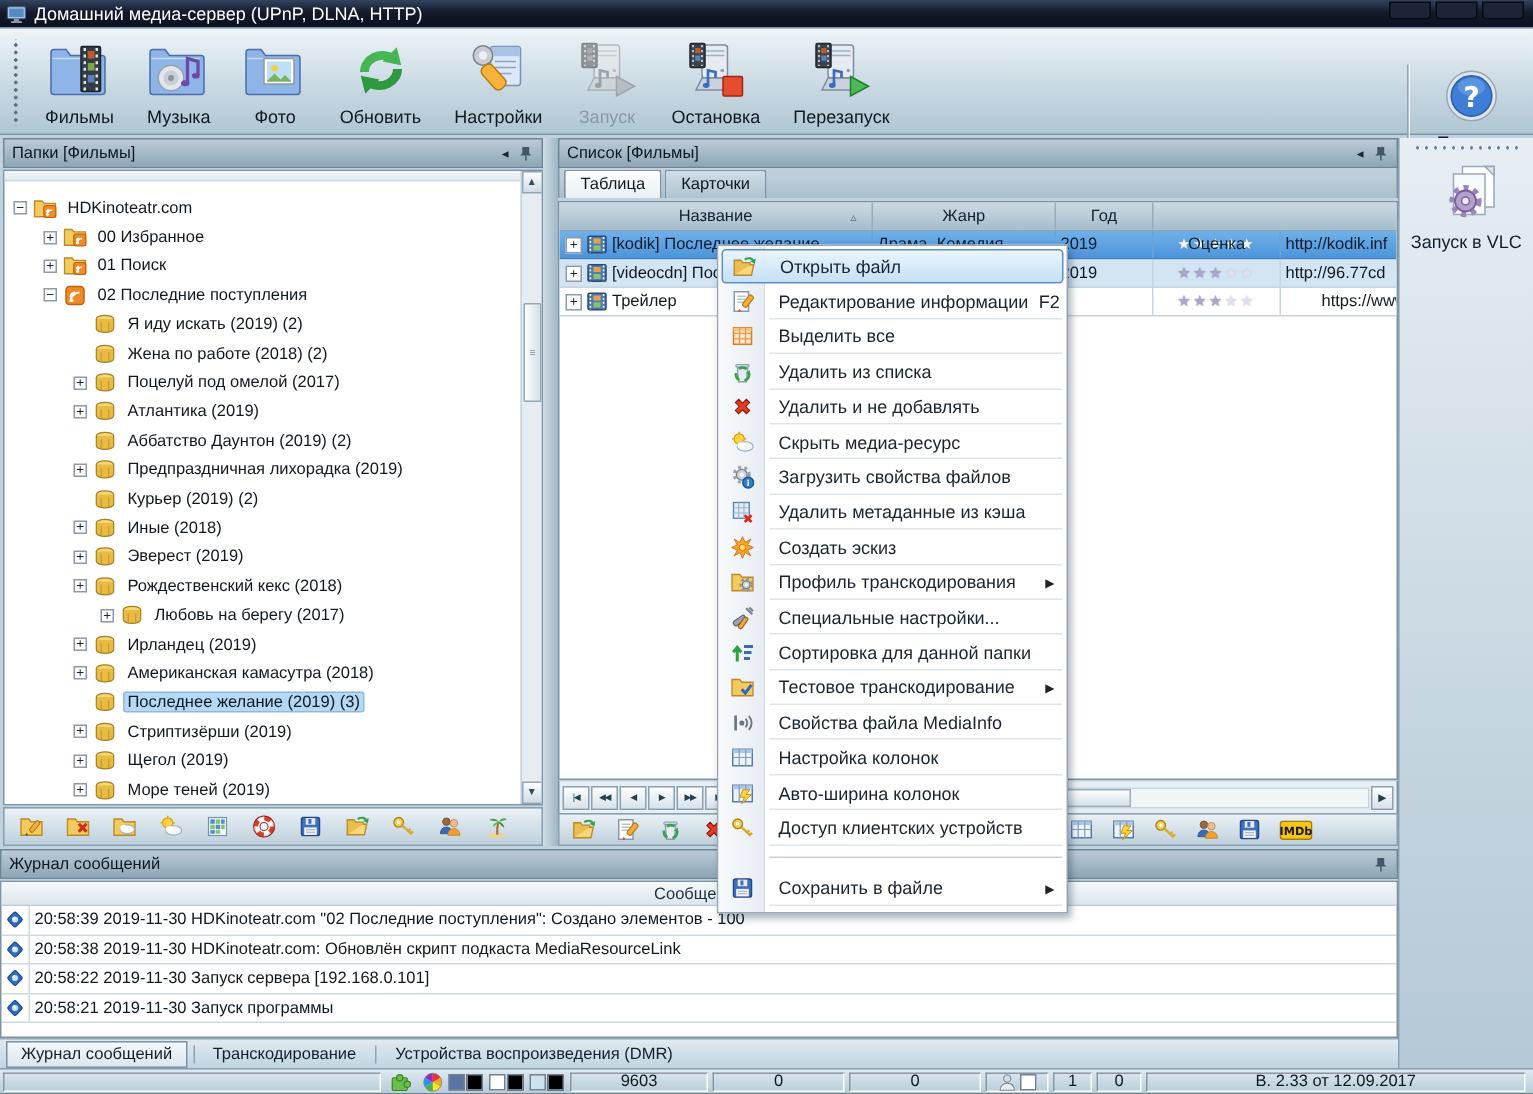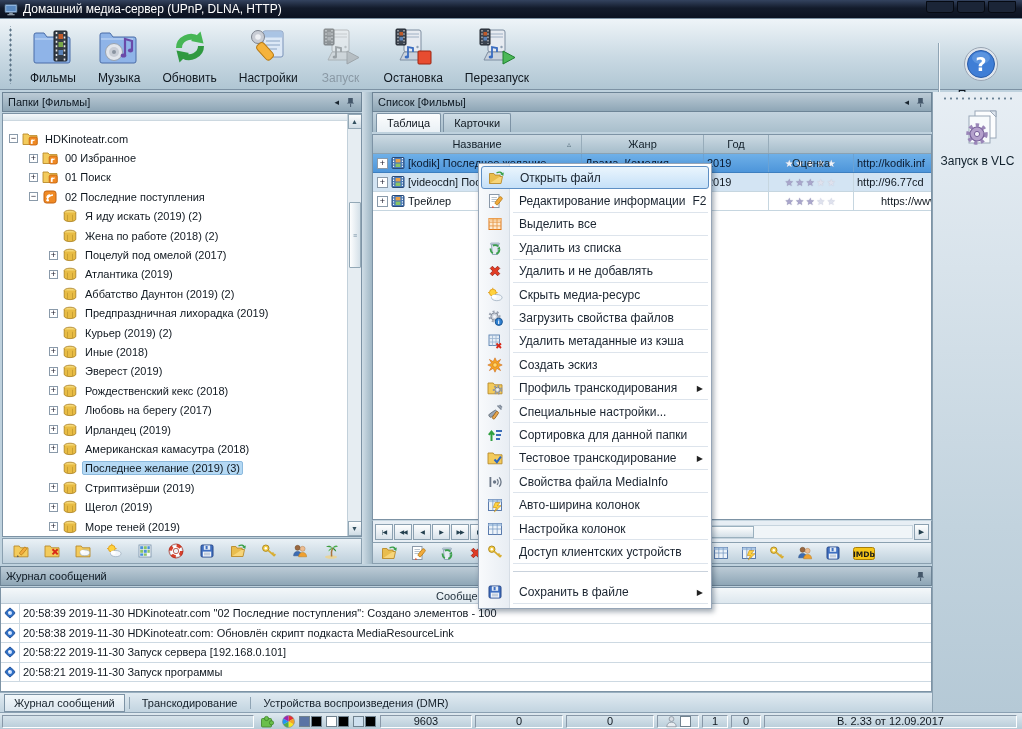--- a/index.html
+++ b/index.html
@@ -210,20 +210,33 @@
               <path d="M27 28 V12 l7 2 v9" stroke="#6a4aa8" stroke-width="2.2" fill="none"></path>
               <ellipse cx="25.5" cy="28.5" rx="2.8" ry="2" fill="#6a4aa8"></ellipse>
               <ellipse cx="32.5" cy="23.5" rx="2.6" ry="1.9" fill="#6a4aa8"></ellipse>
             </svg>
           </span>
           <span class="tlabel">Музыка</span>
         </div>
         <div class="tbtn">
           <span class="big-ic ic">
             <svg width="42" height="40" viewBox="0 0 42 40" xmlns="http://www.w3.org/2000/svg">
+              <path d="M2 34 V8 q0-2 2-2 h8 l3 4 h21 q2 0 2 2 v22 q0 2-2 2 H4 q-2 0-2-2z" fill="#8fb4e8" stroke="#4a6da8"></path>
+              <path d="M3 12 h32" stroke="#c8dcf6"></path>
+              <rect x="14" y="12" width="20" height="17" fill="#fff" stroke="#8a96a4"></rect>
+              <rect x="16" y="14" width="16" height="13" fill="#bfe0f4"></rect>
+              <circle cx="21" cy="18.5" r="2.2" fill="#f7d04a"></circle>
+              <path d="M16 27 l5-5 4 4 3-3 4 4 v.5 h-16z" fill="#7ab45c"></path>
+            </svg>
+          </span>
+          <span class="tlabel">Фото</span>
+        </div>
+        <div class="tbtn">
+          <span class="big-ic ic">
+            <svg width="42" height="40" viewBox="0 0 42 40" xmlns="http://www.w3.org/2000/svg">
               <path d="M10 21 a12 11 0 0 1 19-9" fill="none" stroke="#46b655" stroke-width="6"></path>
               <path d="M31.5 4.5 l3 12 -12.5-2.5z" fill="#46b655"></path>
               <path d="M32 19 a12 11 0 0 1-19 9" fill="none" stroke="#2f9940" stroke-width="6"></path>
               <path d="M10.5 35.5 l-3-12 12.5 2.5z" fill="#2f9940"></path>
             </svg>
           </span>
           <span class="tlabel">Обновить</span>
         </div>
         <div class="tbtn">
           <span class="big-ic ic">
@@ -481,21 +494,21 @@
             <span class="exp plus"></span>
             <span class="ic">
               <svg width="16" height="16" viewBox="0 0 16 16" xmlns="http://www.w3.org/2000/svg">
                 <ellipse cx="8" cy="4.6" rx="5.8" ry="2.4" fill="#f4d775" stroke="#a87e20" stroke-width=".8"></ellipse>
                 <path d="M2.2 4.6 v6.6 c0 1.3 2.6 2.4 5.8 2.4 s5.8-1.1 5.8-2.4 V4.6" fill="#e8bc44" stroke="#a87e20" stroke-width=".8"></path>
                 <path d="M5.5 6.8 v6.4 M10.5 6.8 v6.4" stroke="#c2992e" stroke-width=".8"></path>
               </svg>
             </span>
             <span class="tlab">Рождественский кекс (2018)</span>
           </div>
-          <div class="trow" style="padding-left: 46px;">
+          <div class="trow" style="padding-left: 64px;">
             <span class="exp plus"></span>
             <span class="ic">
               <svg width="16" height="16" viewBox="0 0 16 16" xmlns="http://www.w3.org/2000/svg">
                 <ellipse cx="8" cy="4.6" rx="5.8" ry="2.4" fill="#f4d775" stroke="#a87e20" stroke-width=".8"></ellipse>
                 <path d="M2.2 4.6 v6.6 c0 1.3 2.6 2.4 5.8 2.4 s5.8-1.1 5.8-2.4 V4.6" fill="#e8bc44" stroke="#a87e20" stroke-width=".8"></path>
                 <path d="M5.5 6.8 v6.4 M10.5 6.8 v6.4" stroke="#c2992e" stroke-width=".8"></path>
               </svg>
             </span>
             <span class="tlab">Любовь на берегу (2017)</span>
           </div>
@@ -1156,35 +1169,35 @@
             <path d="M10 5.2 a4 4 0 0 1 0 5.6 M12.2 3.4 a6.6 6.6 0 0 1 0 9.2" fill="none" stroke="#6a7686" stroke-width="1.3"></path>
           </svg>
         </span>
         <span class="mlabel">Свойства файла MediaInfo</span>
       </div>
       <div class="mi">
         <span class="ic">
           <svg width="16" height="16" viewBox="0 0 16 16" xmlns="http://www.w3.org/2000/svg">
             <rect x="1.5" y="2.5" width="13" height="11" fill="#eef4fa" stroke="#4a6fa5" stroke-width=".9"></rect>
             <rect x="1.5" y="2.5" width="13" height="2.6" fill="#aec8e4"></rect>
+            <path d="M5.8 2.5 v11 M10.2 2.5 v11 M1.5 8 h13" stroke="#7a9cc4" stroke-width=".8"></path>
+          </svg>
+        </span>
+        <span class="mlabel">Настройка колонок</span>
+      </div>
+      <div class="mi">
+        <span class="ic">
+          <svg width="16" height="16" viewBox="0 0 16 16" xmlns="http://www.w3.org/2000/svg">
+            <rect x="1.5" y="2.5" width="13" height="11" fill="#eef4fa" stroke="#4a6fa5" stroke-width=".9"></rect>
+            <rect x="1.5" y="2.5" width="13" height="2.6" fill="#aec8e4"></rect>
             <path d="M5.8 2.5 v11 M10.2 2.5 v11" stroke="#7a9cc4" stroke-width=".8"></path>
             <path d="M8.2 5.5 h4.8 l-2.7 3.2 h3.7 l-6.6 6.2 2-4.4 h-3.1z" fill="#ffd23e" stroke="#c08a10" stroke-width=".6"></path>
           </svg>
         </span>
         <span class="mlabel">Авто-ширина колонок</span>
-      </div>
-      <div class="mi">
-        <span class="ic">
-          <svg width="16" height="16" viewBox="0 0 16 16" xmlns="http://www.w3.org/2000/svg">
-            <rect x="1.5" y="2.5" width="13" height="11" fill="#eef4fa" stroke="#4a6fa5" stroke-width=".9"></rect>
-            <rect x="1.5" y="2.5" width="13" height="2.6" fill="#aec8e4"></rect>
-            <path d="M5.8 2.5 v11 M10.2 2.5 v11 M1.5 8 h13" stroke="#7a9cc4" stroke-width=".8"></path>
-          </svg>
-        </span>
-        <span class="mlabel">Настройка колонок</span>
       </div>
       <div class="mi">
         <span class="ic">
           <svg width="16" height="16" viewBox="0 0 16 16" xmlns="http://www.w3.org/2000/svg">
             <circle cx="4.8" cy="5.2" r="3.2" fill="#f5cf4a" stroke="#a8821a" stroke-width=".9"></circle>
             <circle cx="4.8" cy="5.2" r="1.2" fill="#fff"></circle>
             <path d="M7.2 7.4 L13.6 13.2 M11 11.2 12.6 9.6 M12.8 12.8 14.4 11.2" stroke="#d8ac2e" stroke-width="1.7"></path>
           </svg>
         </span>
         <span class="mlabel">Доступ клиентских устройств</span>

